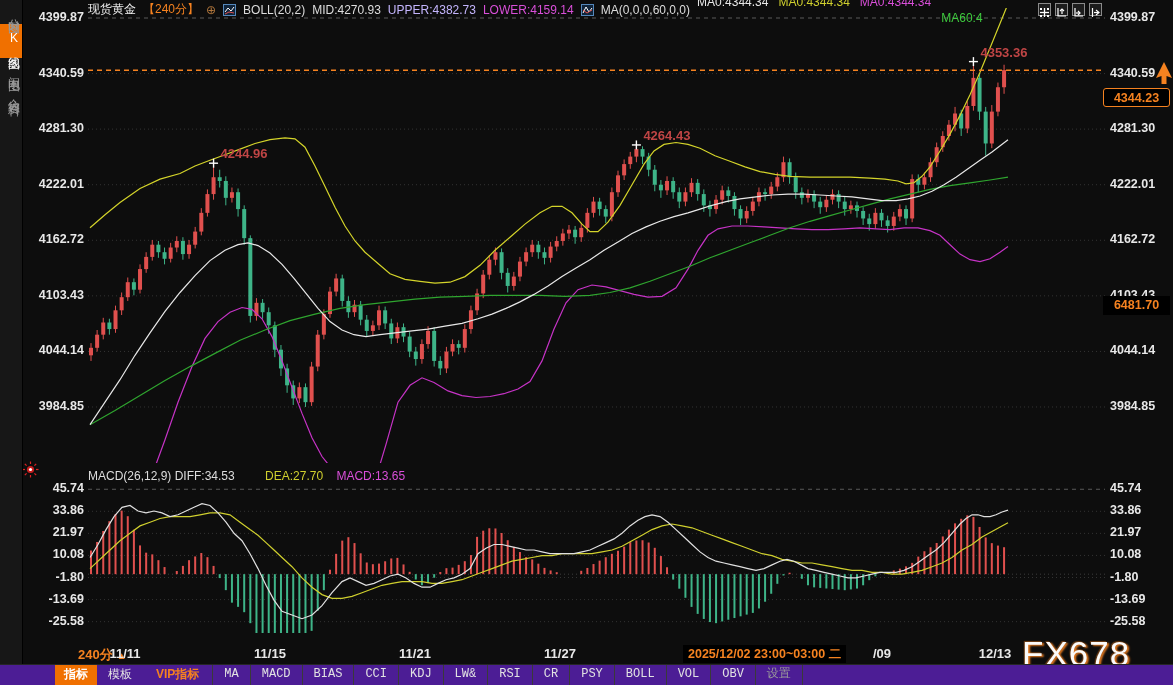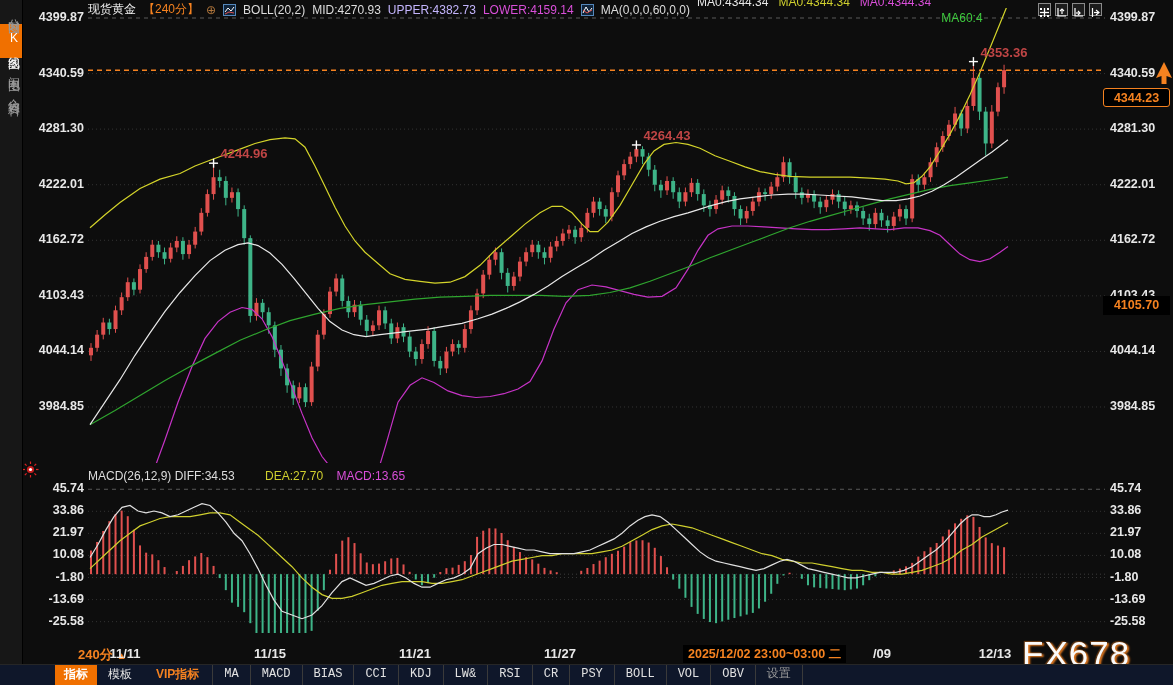--- a/index.html
+++ b/index.html
@@ -35,21 +35,21 @@
   .pbox.bordered{border:1px solid #f58220;border-radius:3px;}
   
   .xrow{position:absolute;left:0;right:0;top:645px;height:20px;z-index:4;}
   .period-badge{position:absolute;left:78px;top:1px;color:#f58220;font-size:13px;font-weight:700;cursor:pointer;}
   .period-badge .arr{font-size:10px;margin-left:4px;}
   .xdate{position:absolute;top:1px;transform:translateX(-50%);color:#e8e8e8;font-size:13px;font-weight:700;}
   .xtip{position:absolute;left:683px;top:0;height:18px;line-height:18px;background:#000;color:#f58220;
         font-size:12.5px;font-weight:700;padding:0 5px;}
   .xtip-suffix{position:absolute;left:873px;top:1px;color:#e8e8e8;font-size:13px;font-weight:700;}
   
-  .toolbar{position:absolute;left:0;right:0;bottom:0;height:20px;background:#0f172a;border-top:1px solid #262626;
+  .toolbar{position:absolute;left:0;right:0;bottom:0;height:20px;background:#4c1d95;border-top:1px solid #262626;
            display:flex;align-items:stretch;z-index:7;padding-left:55px;}
   .tb{font-size:12px;line-height:19px;padding:0 9px;color:#e2e2e2;cursor:pointer;white-space:nowrap;}
   .tb.selected{background:#f07000;color:#fff;font-weight:700;margin-right:2px;}
   .tb.plain{margin-right:6px;}
   .tb.vip{color:#f58220;font-weight:700;margin-right:4px;}
   .tb.cell{font-family:"Liberation Mono","DejaVu Sans Mono",monospace;border-left:1px solid #3a3a3a;padding:0 11px;}
   .tb.cell:last-child{border-right:1px solid #3a3a3a;}
   .tb.dim{color:#9a9a9a;}
   
   .watermark{position:absolute;left:1022px;top:634px;font-size:35px;color:#fafafa;z-index:5;letter-spacing:1px;
@@ -677,21 +677,21 @@
           <line x1="12.4" y1="12.4" x2="14.2" y2="14.2"></line>
         <line x1="2.8" y1="14.2" x2="4.6" y2="12.4"></line>
           <line x1="12.4" y1="4.6" x2="14.2" y2="2.8"></line>
       </g>
       <circle cx="8.5" cy="8.5" r="3.6" fill="#c81e1e"></circle>
       <circle cx="8.5" cy="8.5" r="1.6" fill="#fff"></circle>
     </svg>
   </span>
 
   <div class="pbox bordered" style="top:88px;">4344.23</div>
-  <div class="pbox" style="top:296px;">4105.70</div>
+  <div class="pbox" style="top:296px;">6481.70</div>
 
   <div class="xrow">
     <span class="period-badge">
       <span>240分</span><span class="arr">▲</span>
     </span>
     <span id="xDates"><span class="xdate" style="left: 125px;">11/11</span><span class="xdate" style="left: 270px;">11/15</span><span class="xdate" style="left: 415px;">11/21</span><span class="xdate" style="left: 560px;">11/27</span><span class="xdate" style="left: 995px;">12/13</span></span>
     <span class="xtip">2025/12/02 23:00~03:00 二</span>
     <span class="xtip-suffix">/09</span>
   </div>
 

